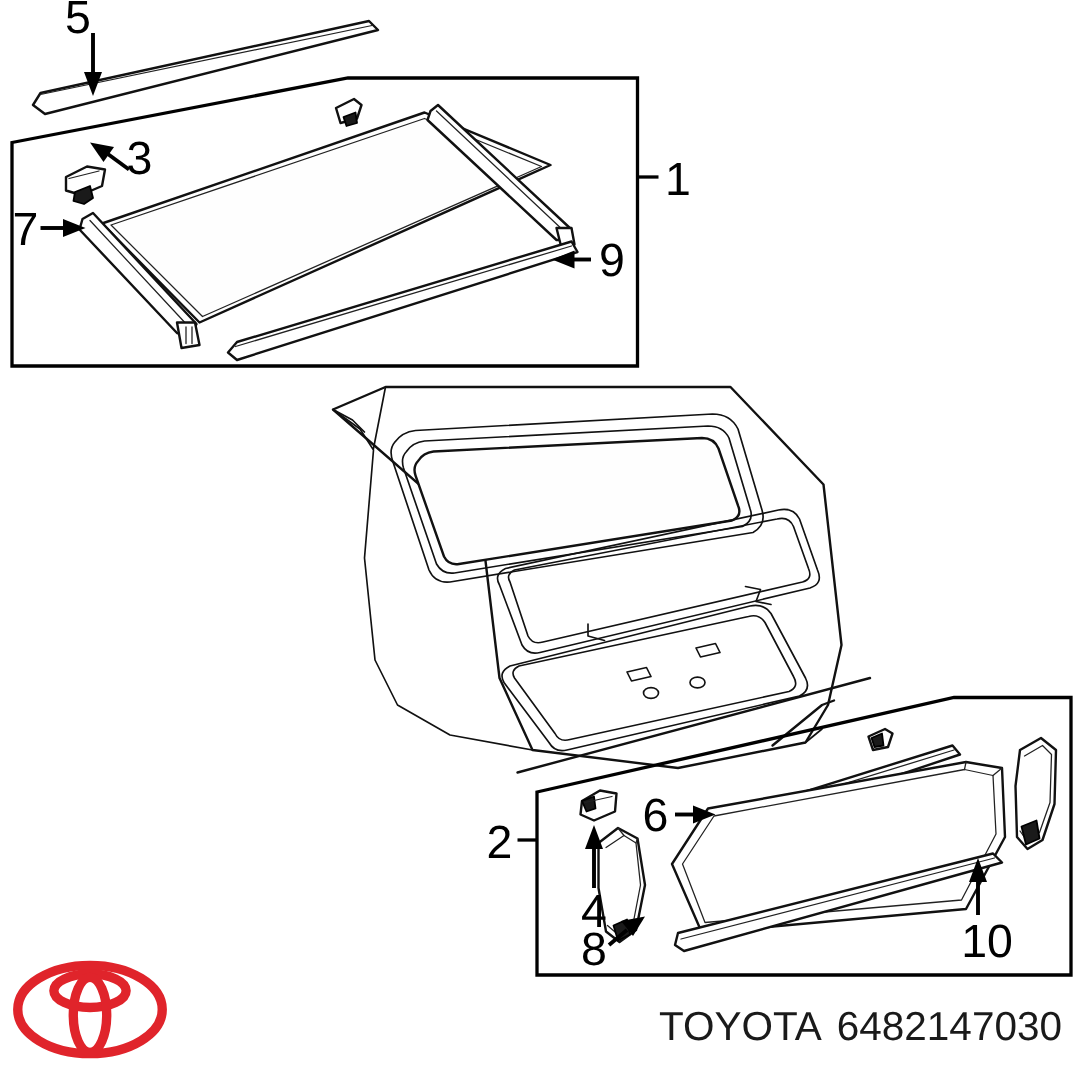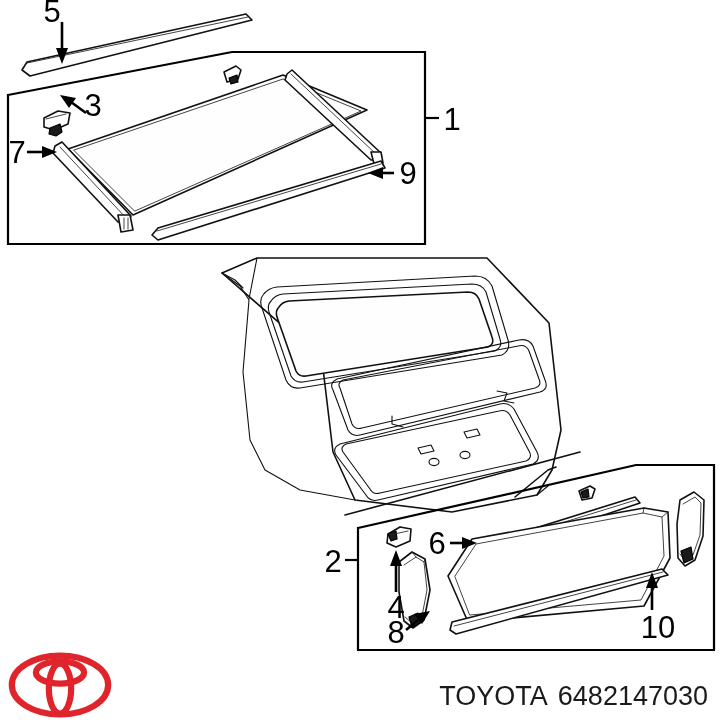--- a/index.html
+++ b/index.html
@@ -90,21 +90,21 @@
   }
   .callout-text {
     font-family: "Liberation Sans", sans-serif;
     font-size: 31px;
     fill: #000000;
     font-weight: 400;
   }
   #footer-bar {
     position: absolute;
     left: 0;
-    bottom: 0;
+    bottom: 12px;
     width: 720px;
     height: 70px;
   }
   .logo-wrap {
     position: absolute;
     left: 6px;
     bottom: 2px;
     width: 108px;
     height: 66px;
   }

